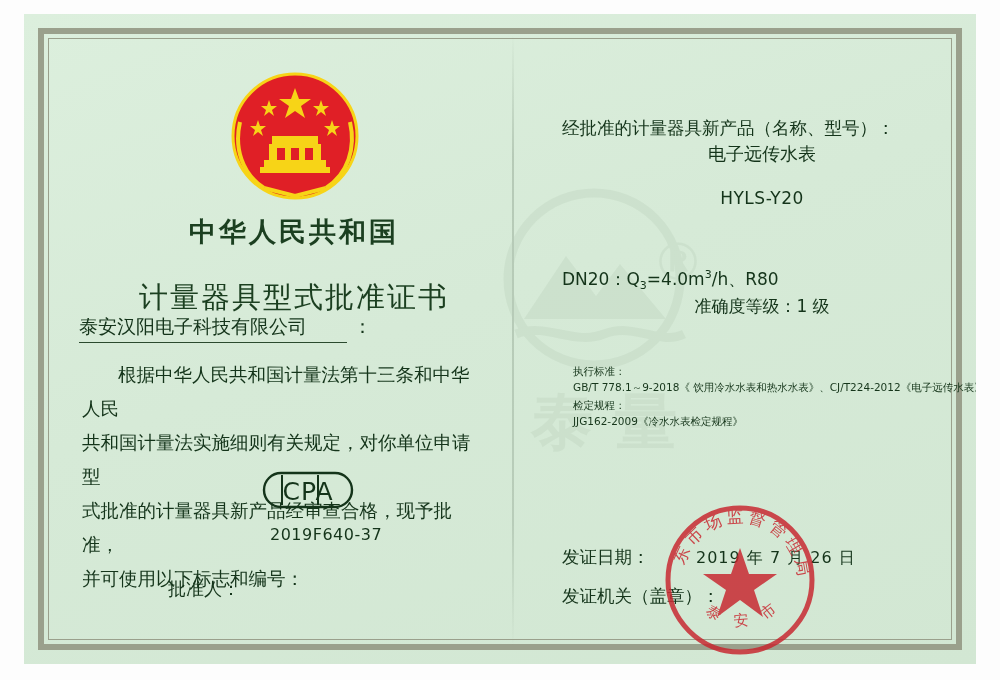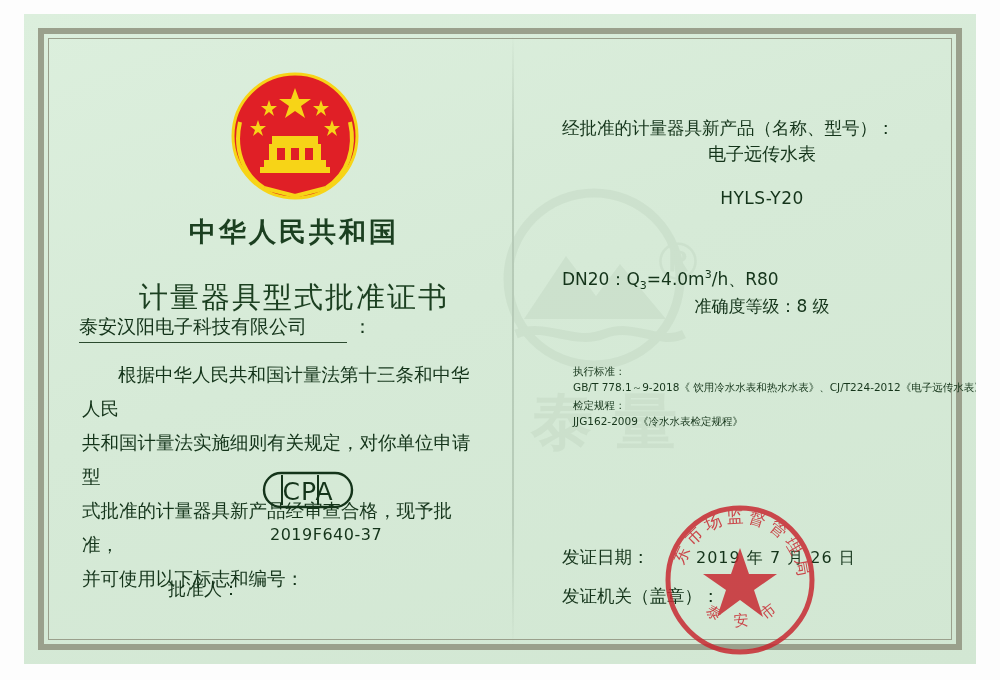--- a/index.html
+++ b/index.html
@@ -391,21 +391,21 @@
     <div id="cert-number">2019F640-37</div>
     <div id="approver">批准人：</div>
 
     <div id="product-name">电子远传水表</div>
     <div id="product-header">经批准的计量器具新产品（名称、型号）：</div>
     <div id="product-model">HYLS-Y20</div>
 
     <div id="spec-line1">
       <span>DN20：</span><span>Q</span><sub>3</sub><span>=4.0m</span><sup>3</sup><span>/h、R80</span>
     </div>
-    <div id="spec-line2">准确度等级：8 级</div>
+    <div id="spec-line2">准确度等级：1 级</div>
 
     <div id="standards">
       <div class="lbl">执行标准：</div>
       <div class="val">GB/T 778.1～9-2018《 饮用冷水水表和热水水表》、CJ/T224-2012《电子远传水表》</div>
       <div class="lbl">检定规程：</div>
       <div class="val">JJG162-2009《冷水水表检定规程》</div>
     </div>
 
     <div id="issue-date-row">发证日期：</div>
     <div id="issue-date-value">2019 年 7 月 26 日</div>

